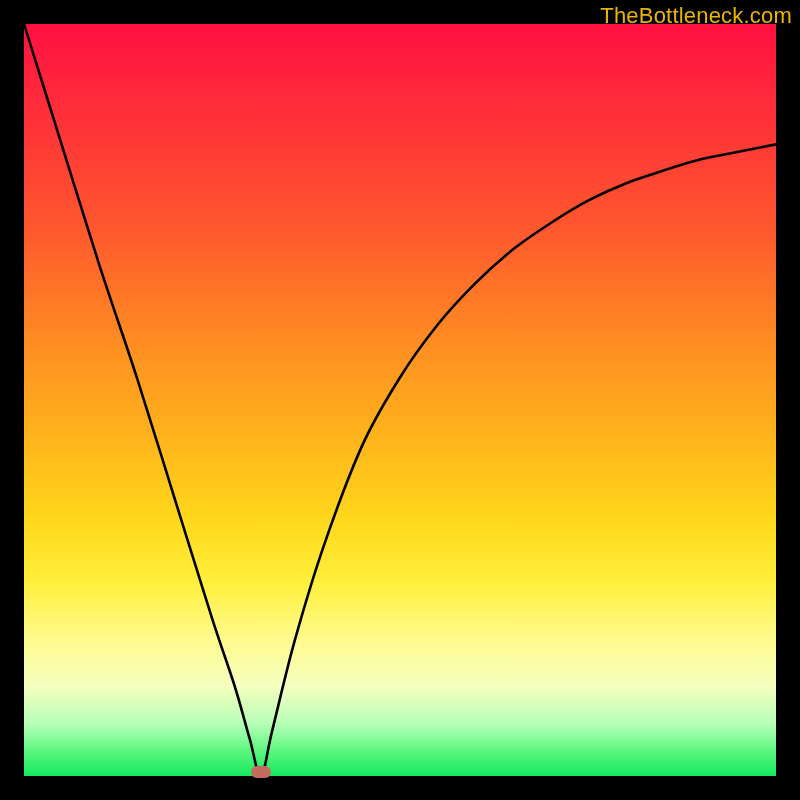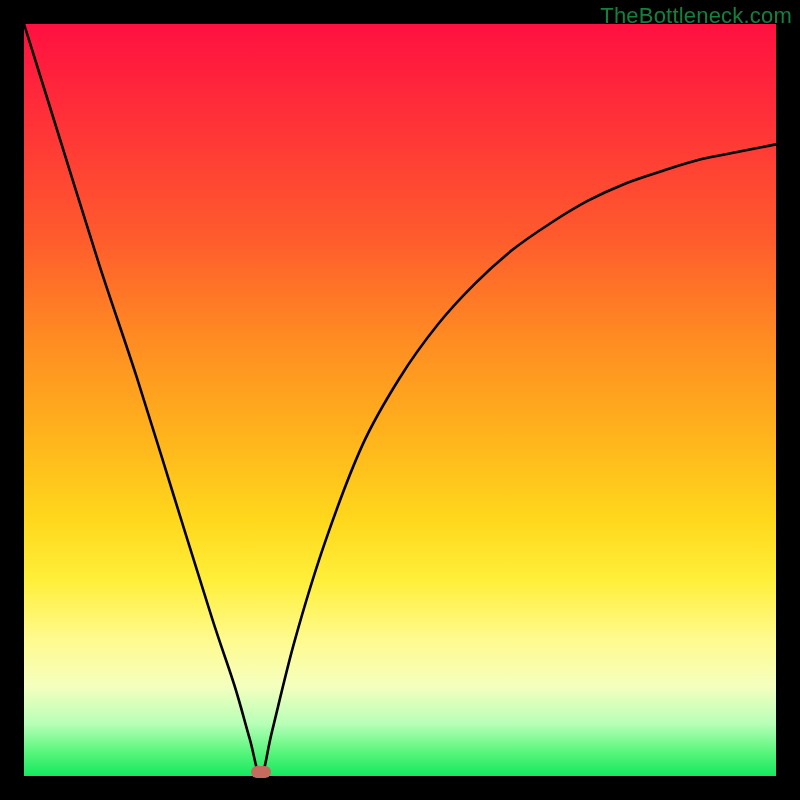--- a/index.html
+++ b/index.html
@@ -44,21 +44,21 @@
     position: absolute;
     left: 0;
     top: 0;
     width: 752px;
     height: 752px;
   }
   .watermark {
     position: absolute;
     top: 3px;
     right: 8px;
-    color: #15803d;
+    color: #eab308;
     font-size: 22px;
     font-weight: 400;
     letter-spacing: 0.2px;
     user-select: none;
   }
   .min-marker {
     position: absolute;
     width: 20px;
     height: 12px;
     background: #c46a5f;

